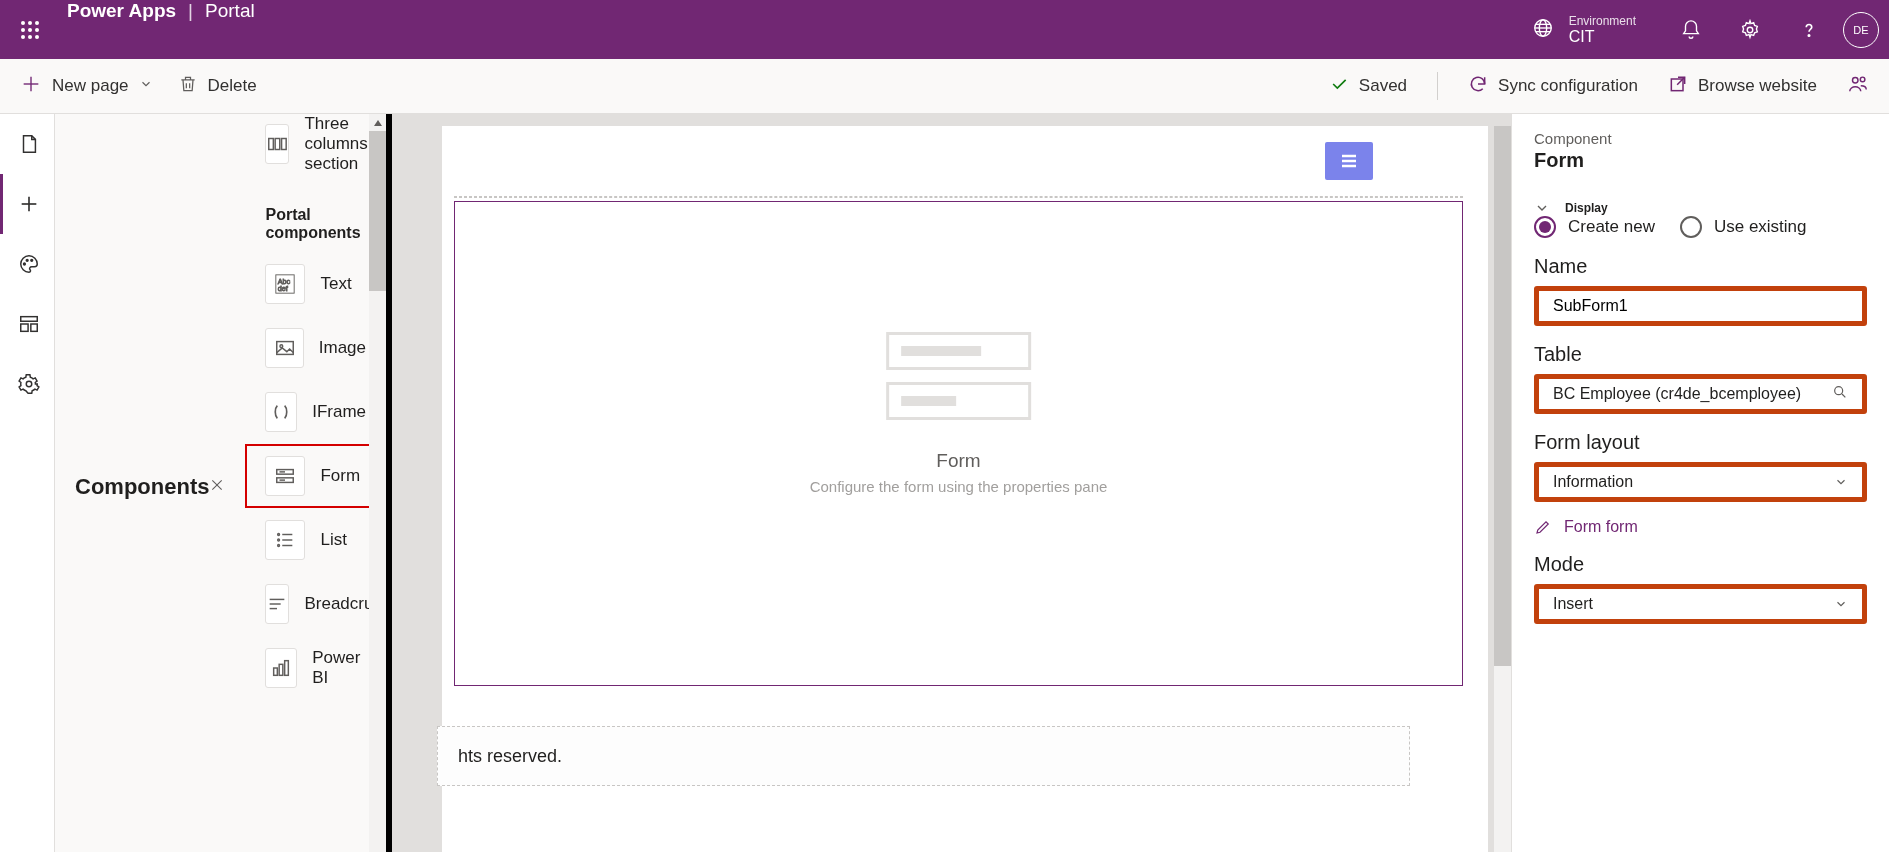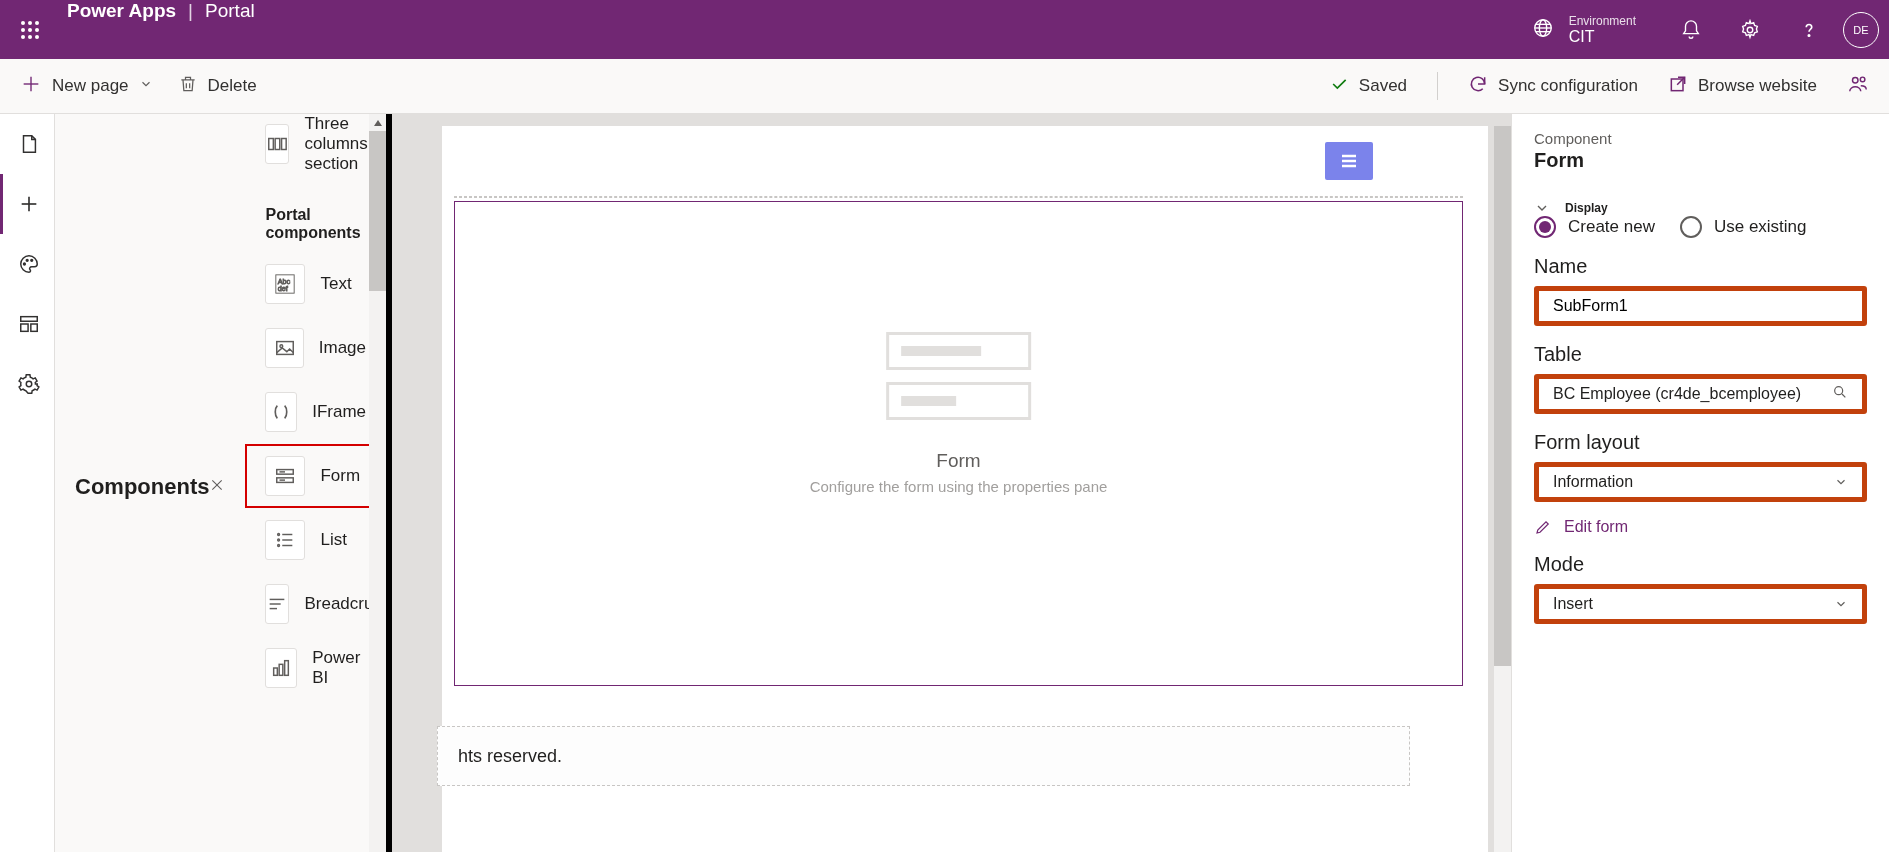--- a/index.html
+++ b/index.html
@@ -426,21 +426,21 @@
       <span>Information</span>
       <svg width="14" height="14" viewBox="0 0 24 24" stroke-width="2" fill="none" stroke="#605e5c">
           <polyline points="6 9 12 15 18 9"></polyline>
         </svg>
     </div>
 
     <div class="edit-link">
       <svg width="18" height="18" viewBox="0 0 24 24" stroke-width="1.6">
           <path d="M4 20l4-1 11-11-3-3L5 16z"></path>
         </svg>
-      <span>Edit form</span>
+      <span>Form form</span>
     </div>
 
     <div class="field-label">Mode</div>
     <div class="field-input dropdown">
       <span>Insert</span>
       <svg width="14" height="14" viewBox="0 0 24 24" stroke-width="2" fill="none" stroke="#605e5c">
           <polyline points="6 9 12 15 18 9"></polyline>
         </svg>
     </div>
   </div>

